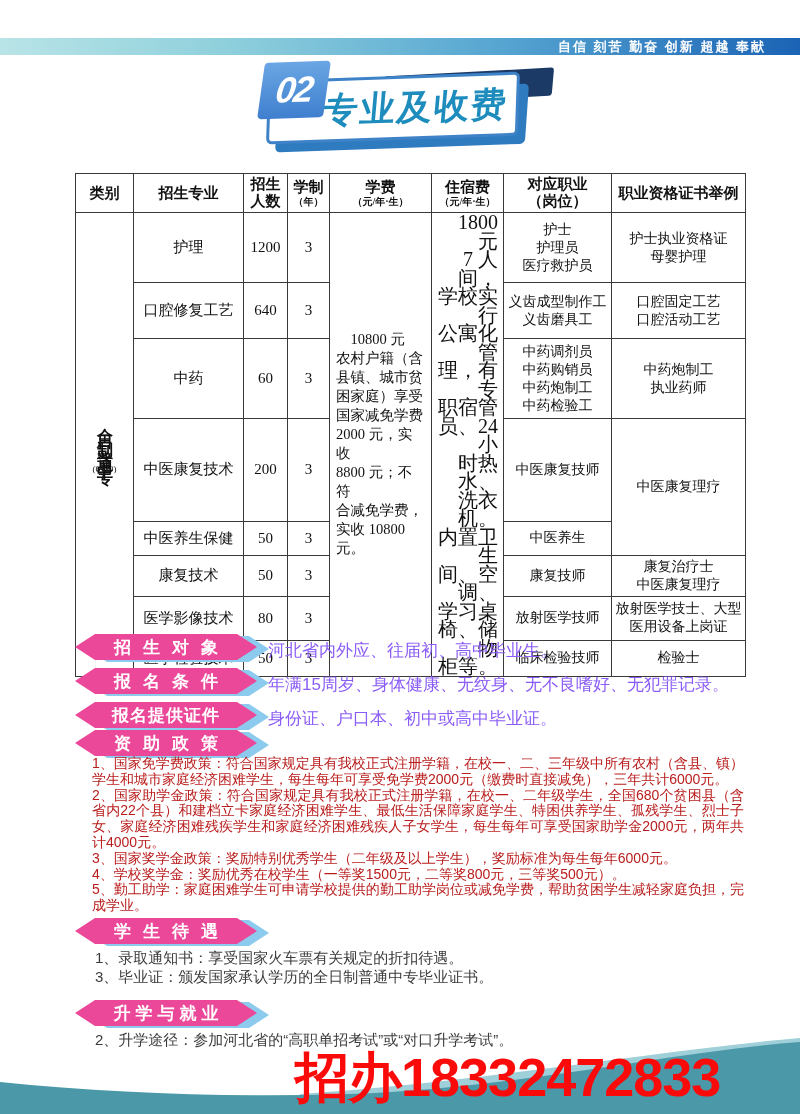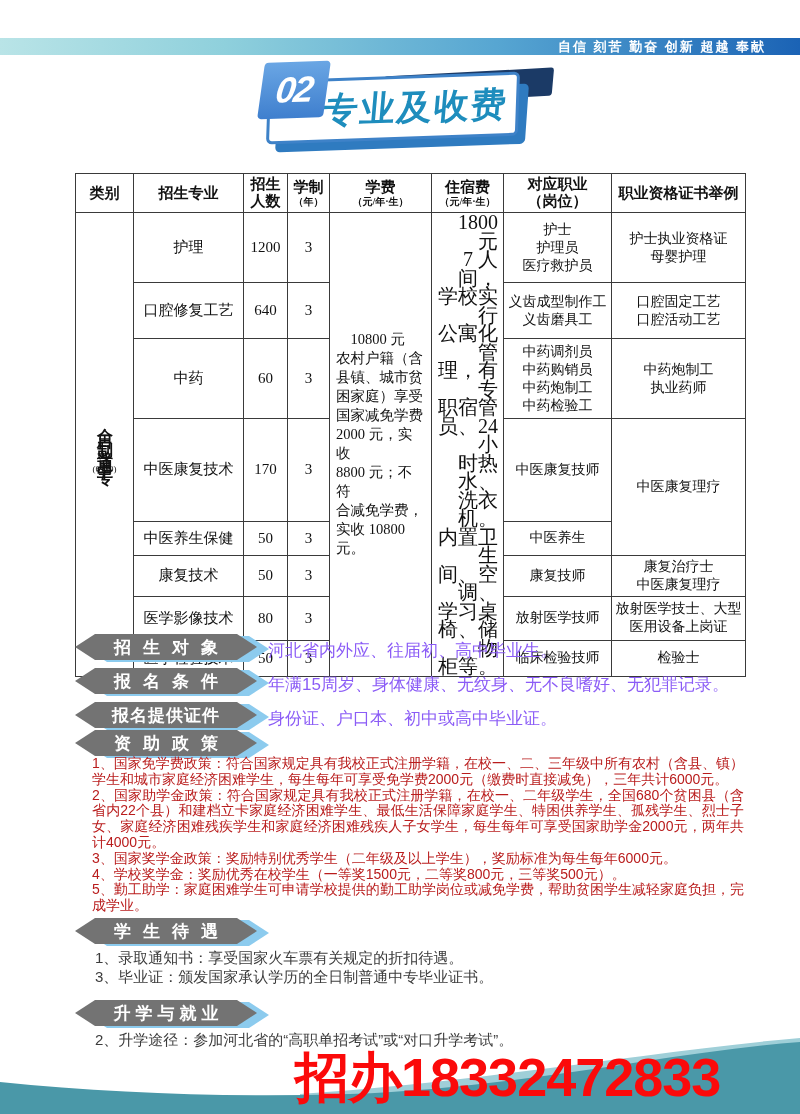--- a/index.html
+++ b/index.html
@@ -53,21 +53,21 @@
   .cat-code { font-size:9px; }
   .cell-tuition { font-size:14.5px; text-align:left; padding:4px 6px; line-height:19px; }
   .cell-accom  { font-size:20px; text-align:right; padding:0 5px; line-height:18.5px; }
   .cell-jobs, .cell-certs { font-size:14px; line-height:18px; }
 
   
   .sec-h { position:absolute; left:75px; width:200px; height:26px; }
   .hex, .hex-echo { position:absolute; height:26px; width:182px;
     clip-path:polygon(0 50%,11% 0,89% 0,100% 50%,89% 100%,11% 100%); }
   .hex-echo { left:12px; top:2px; background:#8ccbee; }
-  .hex { left:0; top:0; background:#737373; color:#ffffff; font-weight:bold; font-size:17px;
+  .hex { left:0; top:0; background:#ec4899; color:#ffffff; font-weight:bold; font-size:17px;
     display:flex; align-items:center; justify-content:center; }
   .ls-wide { letter-spacing:12px; padding-left:12px; }
   .ls-mid  { letter-spacing:5px;  padding-left:5px;text-align:right; }
   .ls-tight{ letter-spacing:1px;font-family:Liberation Mono, monospace; }
   .sec-inline { position:absolute; left:268px; font-size:17px; color:#8b5cf6; white-space:nowrap; }
 
   .funding-list { position:absolute; left:92px; top:756px; width:652px;
     font-size:14px; line-height:15.8px; color:#b91c1c; text-align:justify; }
   .plain-list { position:absolute; left:95px; width:650px; font-size:15px;
     line-height:19px; color:#3c3c3c; }
@@ -181,21 +181,21 @@
         <td class="cell-jobs pre">中药调剂员
 中药购销员
 中药炮制工
 中药检验工</td>
         <td class="cell-certs pre">中药炮制工
 执业药师</td>
       </tr>
 
       <tr style="height:38px">
         <td>中医康复技术</td>
-        <td>170</td>
+        <td>200</td>
         <td>3</td>
         <td class="cell-jobs pre">中医康复技师</td>
         <td class="cell-certs pre" rowspan="2">中医康复理疗</td>
       </tr>
 
       <tr style="height:34px">
         <td>中医养生保健</td>
         <td>50</td>
         <td>3</td>
         <td class="cell-jobs pre">中医养生</td>

